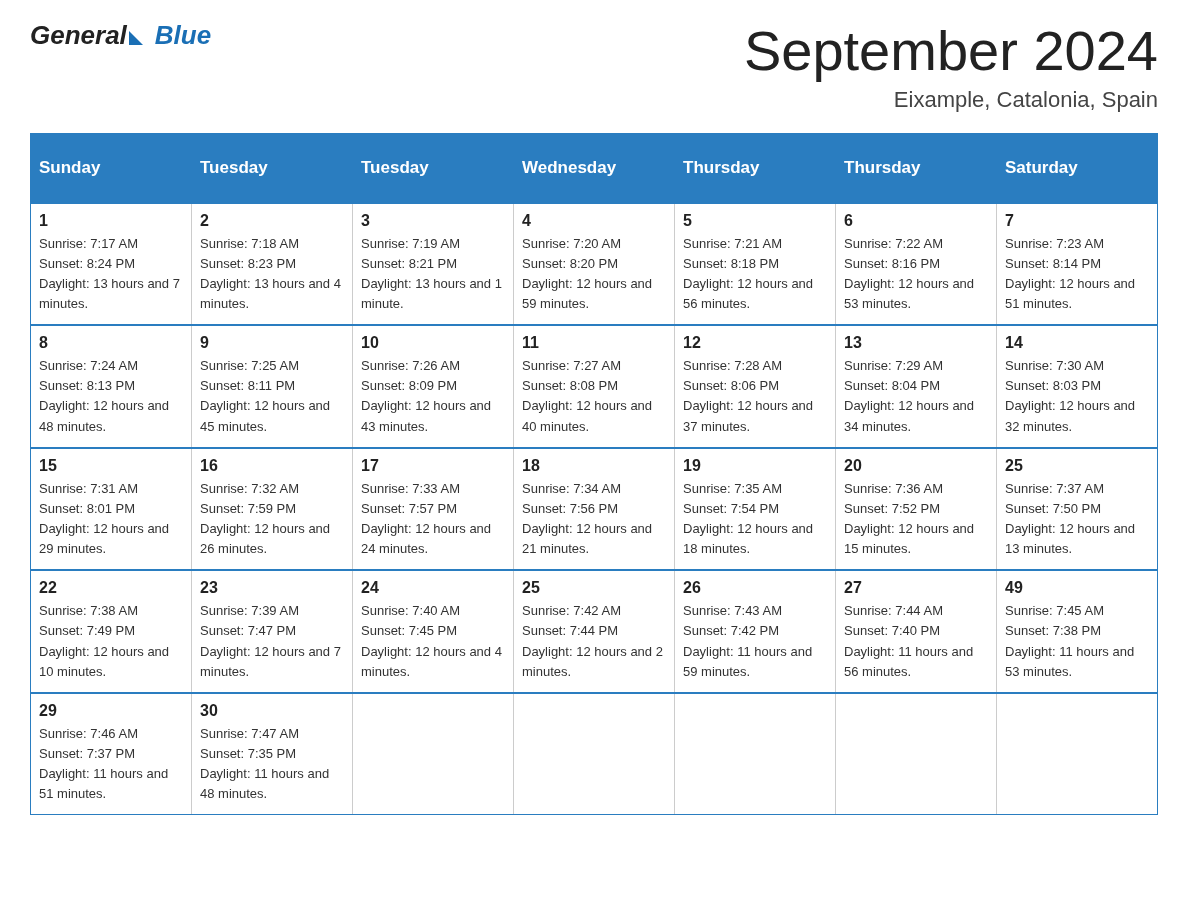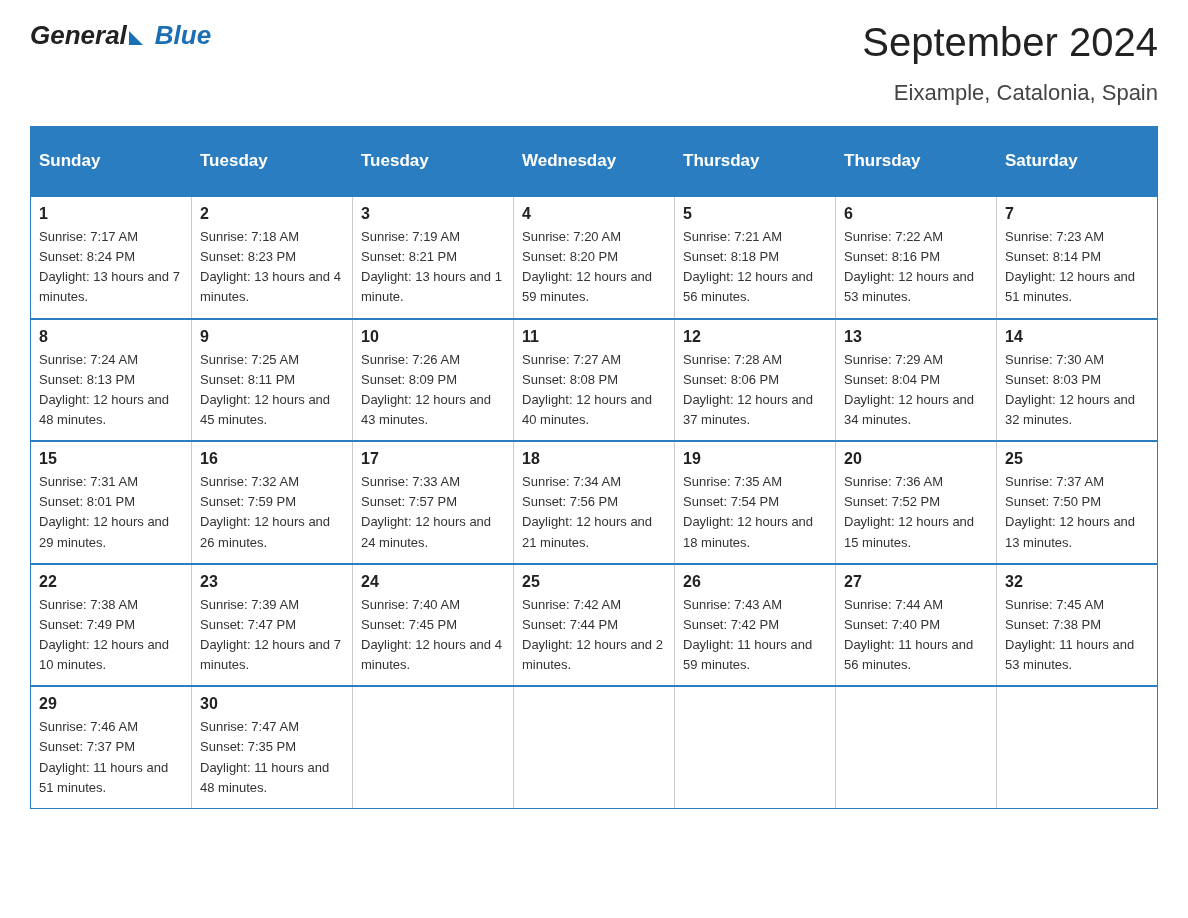--- a/index.html
+++ b/index.html
@@ -42,29 +42,29 @@
       display: flex;
     }
     .logo-top-row {
       display: flex;
       align-items: center;
     }
     .title-section {
       text-align: right;
     }
     .month-title {
-      font-size: 40px;
+      font-size: 56px;
       font-weight: normal;
       color: #222;
       line-height: 1.1;
     }
     .location-title {
       font-size: 22px;
       color: #444;
-      margin-top: 16px;
+      margin-top: 5px;
     }
     .calendar {
       width: 100%;
       border-collapse: collapse;
       border: 1.5px solid #2a7dc0;
     }
     .calendar thead th {
       background-color: #2a7dc0;
       color: #fff;
       font-size: 17px;
@@ -247,21 +247,21 @@
       </td>
         <td>
         <span class="day-number">26</span>
         <span class="day-info">Sunrise: 7:43 AM<br>Sunset: 7:42 PM<br>Daylight: 11 hours and 59 minutes.</span>
       </td>
         <td>
         <span class="day-number">27</span>
         <span class="day-info">Sunrise: 7:44 AM<br>Sunset: 7:40 PM<br>Daylight: 11 hours and 56 minutes.</span>
       </td>
         <td>
-        <span class="day-number">32</span>
+        <span class="day-number">49</span>
         <span class="day-info">Sunrise: 7:45 AM<br>Sunset: 7:38 PM<br>Daylight: 11 hours and 53 minutes.</span>
       </td>
       </tr>
       <tr>
         <td>
         <span class="day-number">29</span>
         <span class="day-info">Sunrise: 7:46 AM<br>Sunset: 7:37 PM<br>Daylight: 11 hours and 51 minutes.</span>
       </td>
         <td>
         <span class="day-number">30</span>

